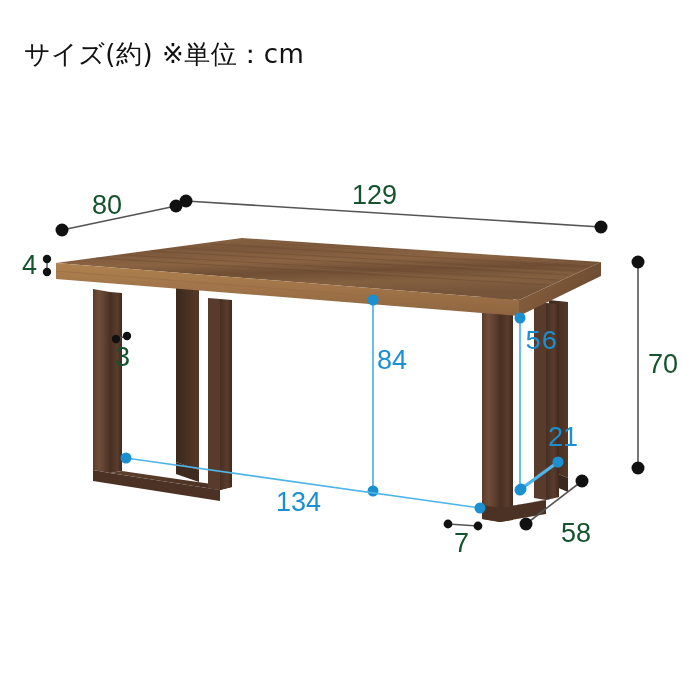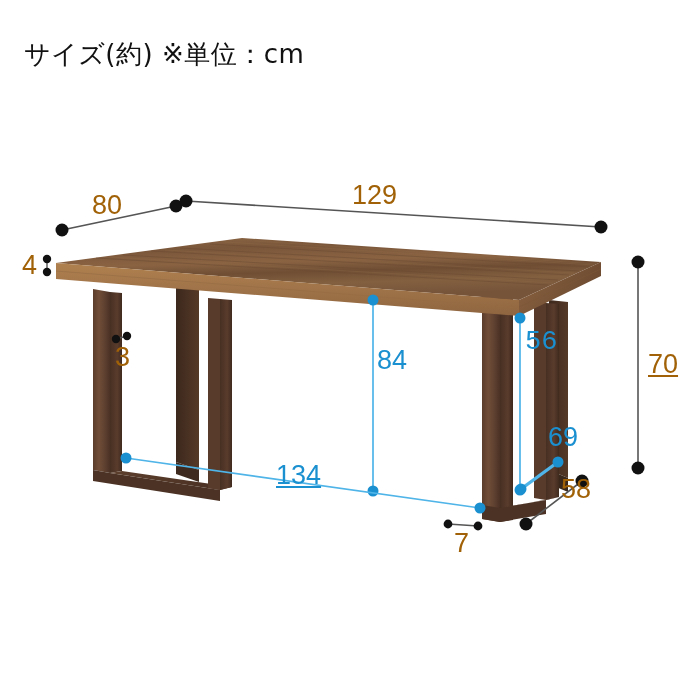--- a/index.html
+++ b/index.html
@@ -36,21 +36,21 @@
     position: absolute;
     left: 0; top: 0;
     width: 700px;
     height: 700px;
   }
   .dimlabel {
     position: absolute;
     font-family: "Liberation Sans", sans-serif;
     font-size: 27px;
     line-height: 27px;
-    color: #a16207;
+    color: #14532d;
     white-space: nowrap;
   }
   .dimlabel.blue {
     color: #1b90d0;
   }
 </style>
 </head>
 <body>
 
 <div id="stage">
@@ -234,27 +234,27 @@
   </svg>
 
   <div class="dimlabel" style="left:92px; top:192px;">80</div>
 
   <div class="dimlabel" style="left:352px; top:182px;">129</div>
 
   <div class="dimlabel" style="left:22px; top:252px;">4</div>
 
   <div class="dimlabel" style="left:115px; top:344px;">3</div>
 
-  <div class="dimlabel" style="left:648px; top:351px;text-decoration:underline;">70</div>
-
-  <div class="dimlabel" style="left:561px; top:476px;">58</div>
+  <div class="dimlabel" style="left:648px; top:351px;">70</div>
+
+  <div class="dimlabel" style="left:561px; top:520px;">58</div>
 
   <div class="dimlabel" style="left:454px; top:530px;">7</div>
 
   <div class="dimlabel blue" style="left:377px; top:347px;">84</div>
 
-  <div class="dimlabel blue" style="left:276px; top:462px;text-decoration:underline;">134</div>
+  <div class="dimlabel blue" style="left:276px; top:489px;">134</div>
 
   <div class="dimlabel blue" style="left:525px; top:329px;font-family:Liberation Mono, monospace;">56</div>
 
-  <div class="dimlabel blue" style="left:548px; top:424px;">69</div>
+  <div class="dimlabel blue" style="left:548px; top:424px;">21</div>
 
 </div>
 
 </body></html>

